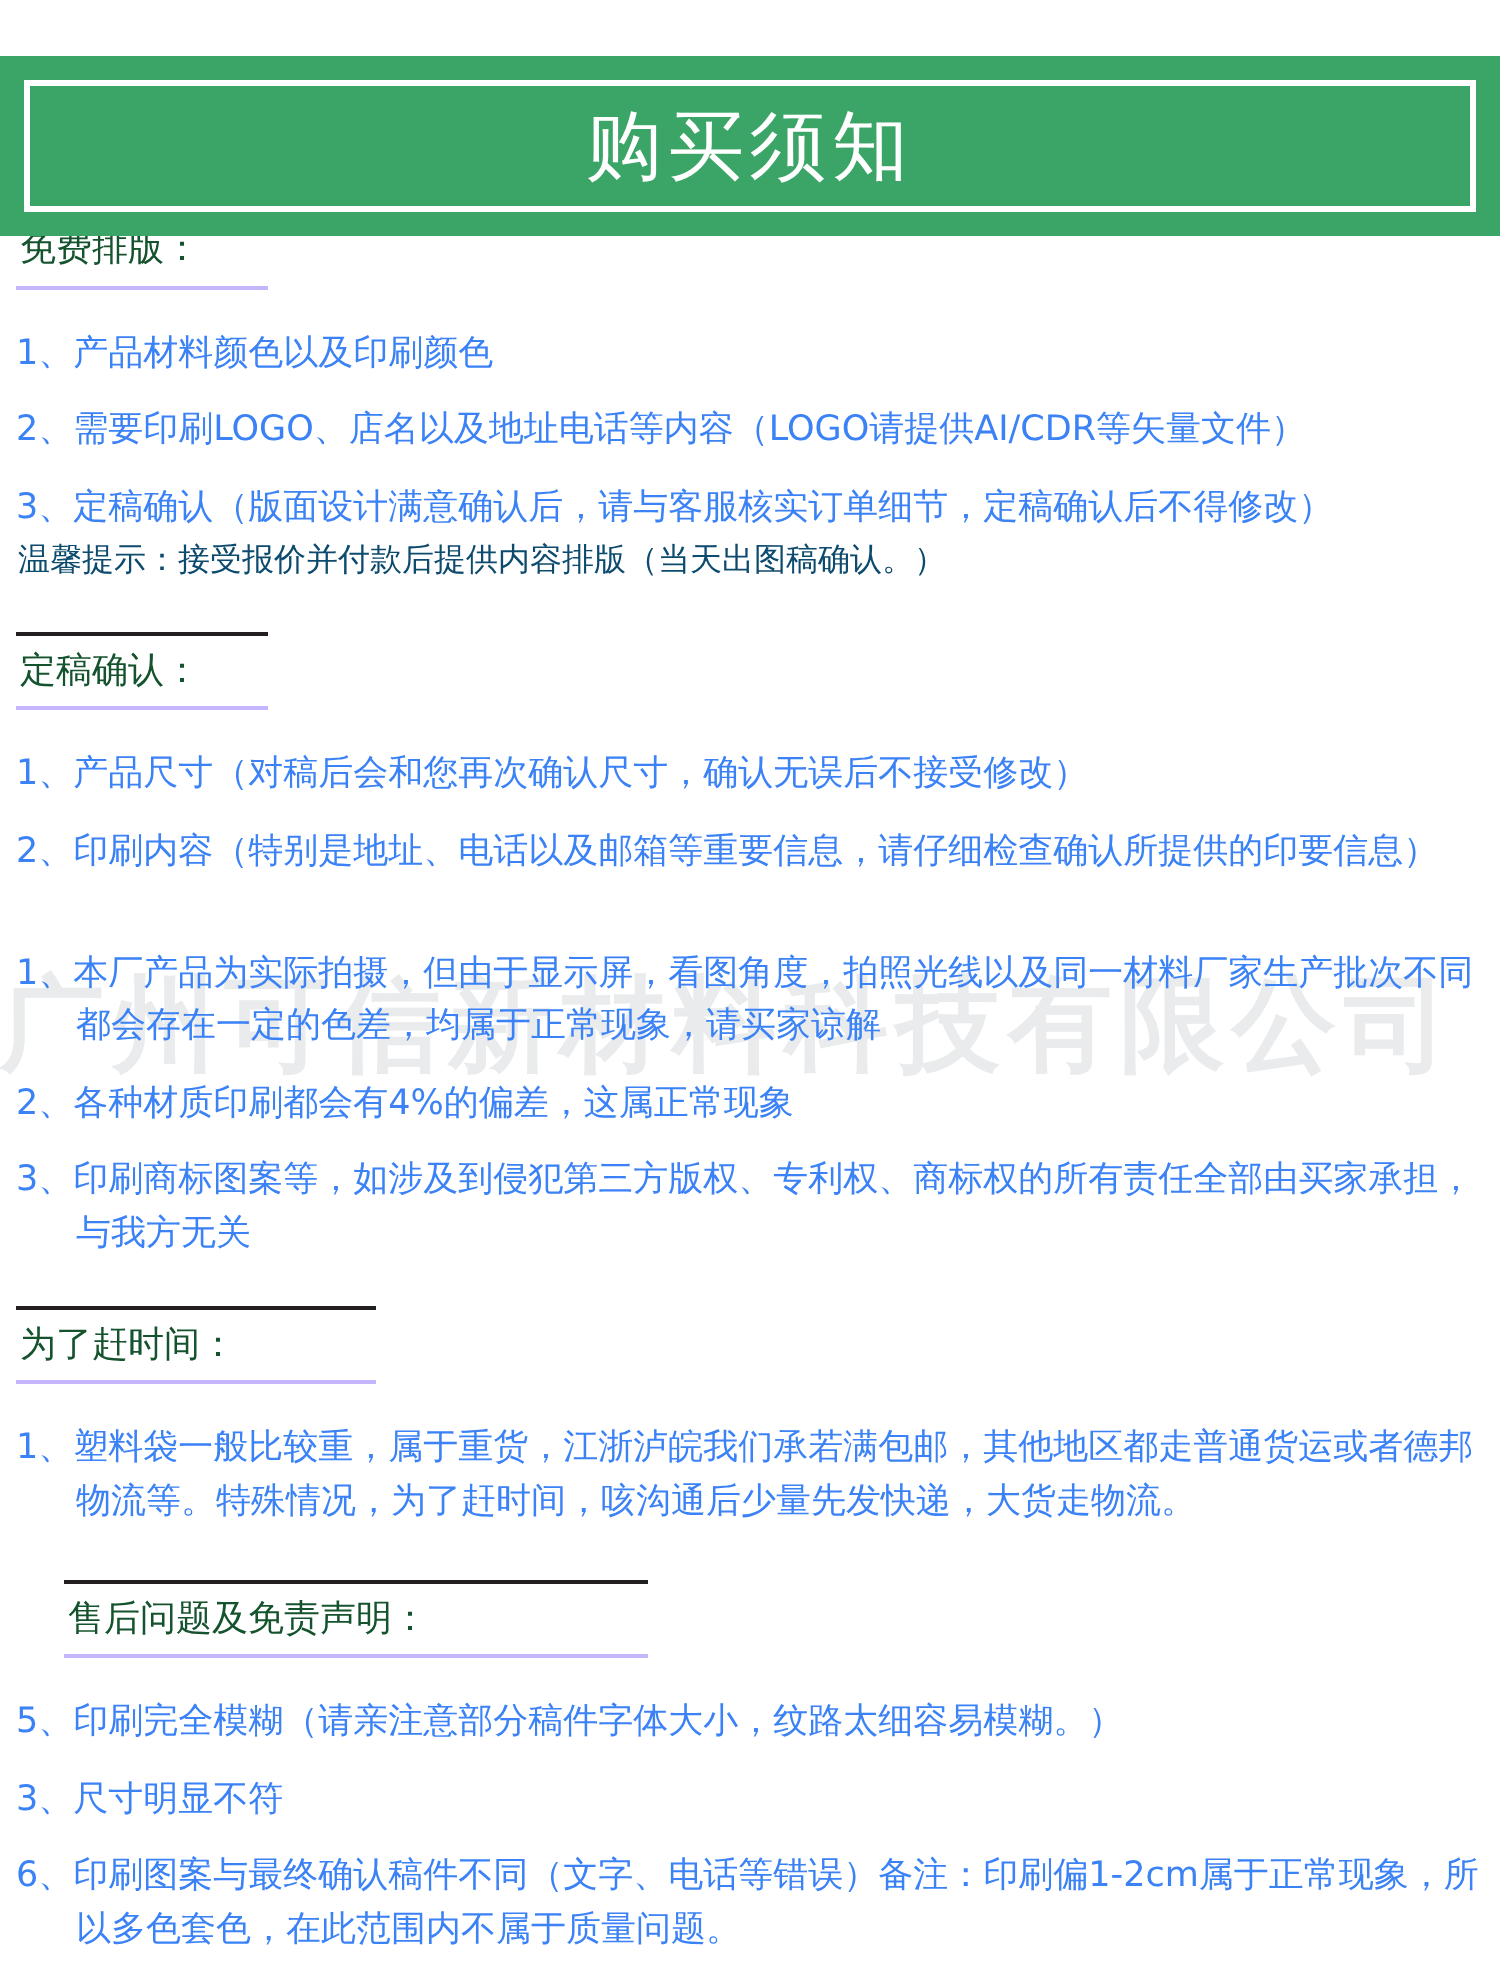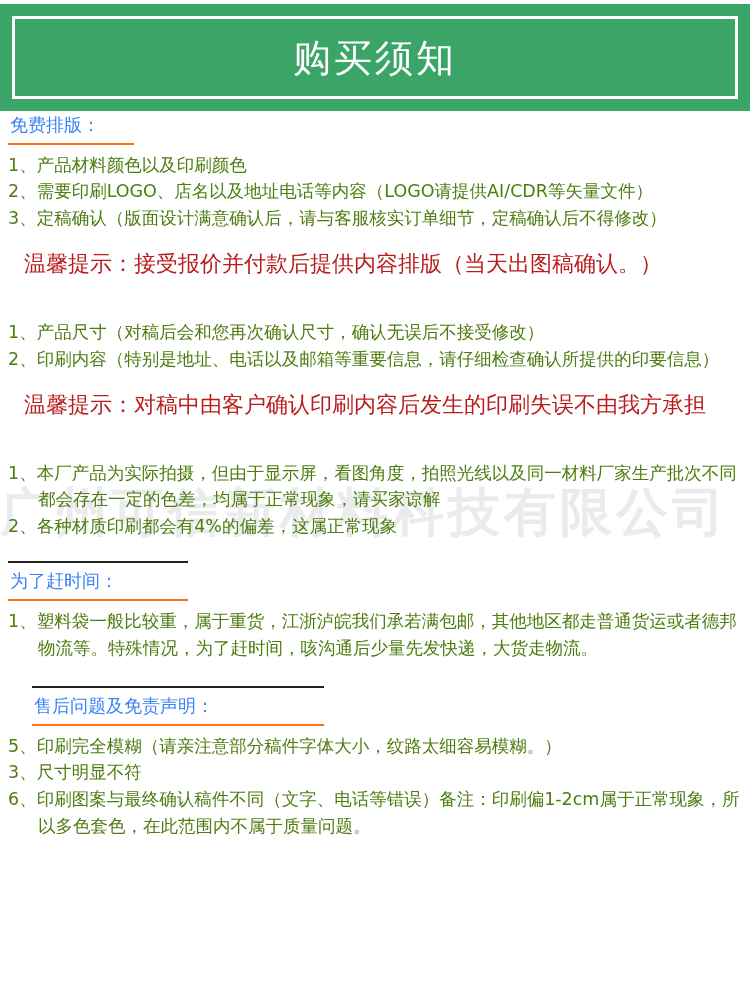--- a/index.html
+++ b/index.html
@@ -29,23 +29,23 @@
     white-space: nowrap;
     pointer-events: none;
     z-index: 0;
     font-weight: 700;
   }
 
   
   .banner {
     position: absolute;
     left: 0;
-    top: 4px;
+    top: 28px;
     width: 750px;
-    height: 107px;
+    height: 90px;
     background: #3aa566;
     z-index: 2;
   }
   .banner-inner {
     position: absolute;
     left: 12px;
     top: 12px;
     right: 12px;
     bottom: 12px;
     border: 3px solid #ffffff;
@@ -73,48 +73,48 @@
     z-index: 1;
   }
 
   .section {
     padding: 0 8px;
   }
 
   .sec-head {
     display: inline-block;
     border-top: 2px solid #231f20;
-    border-bottom: 2px solid #f97316;
+    border-bottom: 2px solid #c4b5fd;
     padding: 8px 34px 7px 2px;
     margin: 0 0 7px 0;
     font-size: 18px;
     line-height: 1.15;
     white-space: nowrap;
-    color: #3b82f6;
+    color: #14532d;
   }
   .sec-head.wide { padding-right: 110px; margin-left: 24px; }
   .sec-head.mid  { padding-right: 70px; }
 
   .items { margin: 0; padding: 0; }
 
   .item {
     font-size: 17.5px;
     line-height: 1.52;
-    color: #4d7c0f;
-    margin: 0 0 0 0;
+    color: #3b82f6;
+    margin: 12px 0 0 0;
     padding-left: 30px;
     text-indent: -30px;
     letter-spacing: 0px;
   }
 
   .tip {
-    font-size: 22px;
+    font-size: 16px;
     line-height: 1.52;
-    color: #b91c1c;
-    margin: 16px;
+    color: #0c4a6e;
+    margin: 1px;
   }
   .gap-s2 { height: 22px; }
   .gap-s3 { height: 22px; }
   .gap-s4 { height: 22px; }
   .gap-s5 { height: 25px; }
 </style>
 </head>
 <body>
 
 <div class="watermark">广州可信新材料科技有限公司</div>
@@ -133,33 +133,34 @@
       <p class="item">1、产品材料颜色以及印刷颜色</p>
       <p class="item">2、需要印刷LOGO、店名以及地址电话等内容（LOGO请提供AI/CDR等矢量文件）</p>
       <p class="item">3、定稿确认（版面设计满意确认后，请与客服核实订单细节，定稿确认后不得修改）</p>
       <p class="tip">温馨提示：接受报价并付款后提供内容排版（当天出图稿确认。）</p>
     </div>
   </div>
 
   <div class="gap-s2"></div>
 
   <div class="section">
+    <div class="sec-head">定稿确认：</div>
     <div class="items">
       <p class="item">1、产品尺寸（对稿后会和您再次确认尺寸，确认无误后不接受修改）</p>
       <p class="item">2、印刷内容（特别是地址、电话以及邮箱等重要信息，请仔细检查确认所提供的印要信息）</p>
-      <p class="tip">温馨提示：对稿中由客户确认印刷内容后发生的印刷失误不由我方承担</p>
     </div>
   </div>
 
   <div class="gap-s3"></div>
 
   <div class="section">
     <div class="items">
       <p class="item">1、本厂产品为实际拍摄，但由于显示屏，看图角度，拍照光线以及同一材料厂家生产批次不同都会存在一定的色差，均属于正常现象，请买家谅解</p>
       <p class="item">2、各种材质印刷都会有4%的偏差，这属正常现象</p>
+      <p class="item">3、印刷商标图案等，如涉及到侵犯第三方版权、专利权、商标权的所有责任全部由买家承担，与我方无关</p>
     </div>
   </div>
 
   <div class="gap-s4"></div>
 
   <div class="section">
     <div class="sec-head mid">为了赶时间：</div>
     <div class="items">
       <p class="item">1、塑料袋一般比较重，属于重货，江浙泸皖我们承若满包邮，其他地区都走普通货运或者德邦物流等。特殊情况，为了赶时间，咳沟通后少量先发快递，大货走物流。</p>
     </div>

